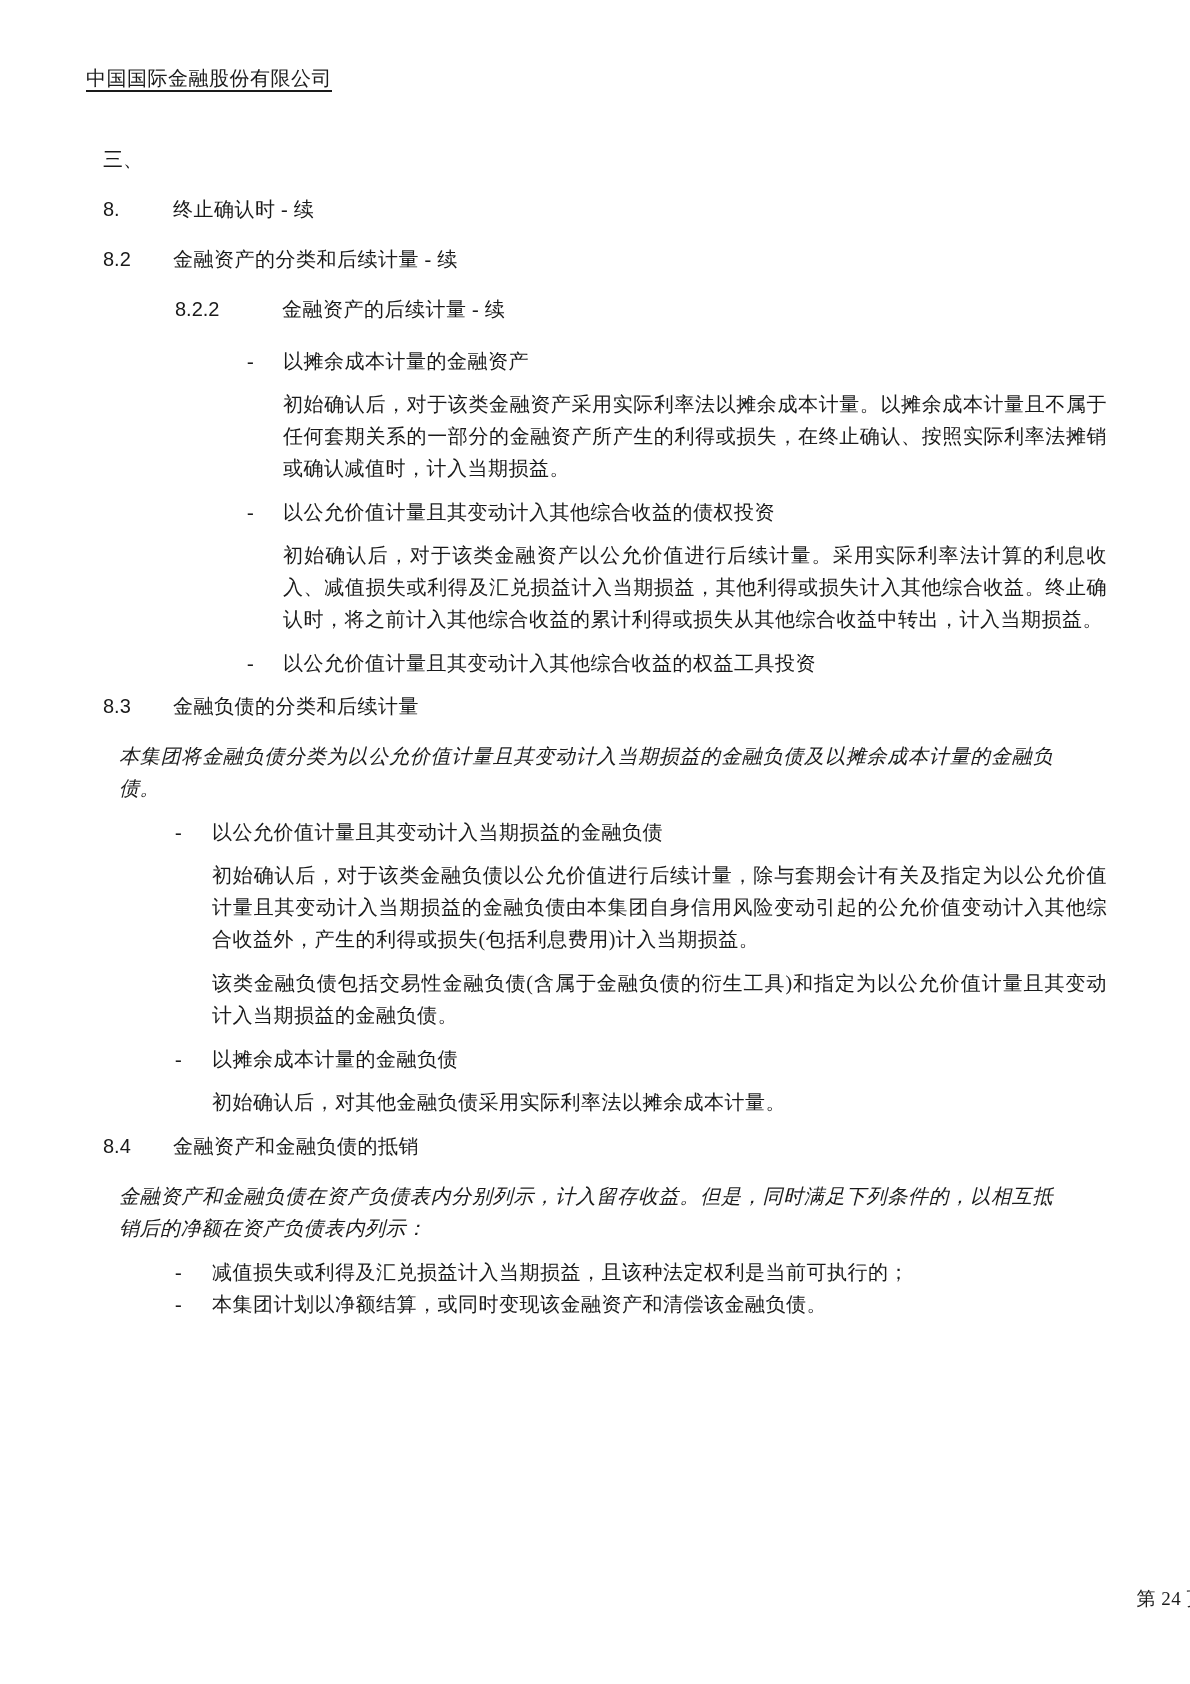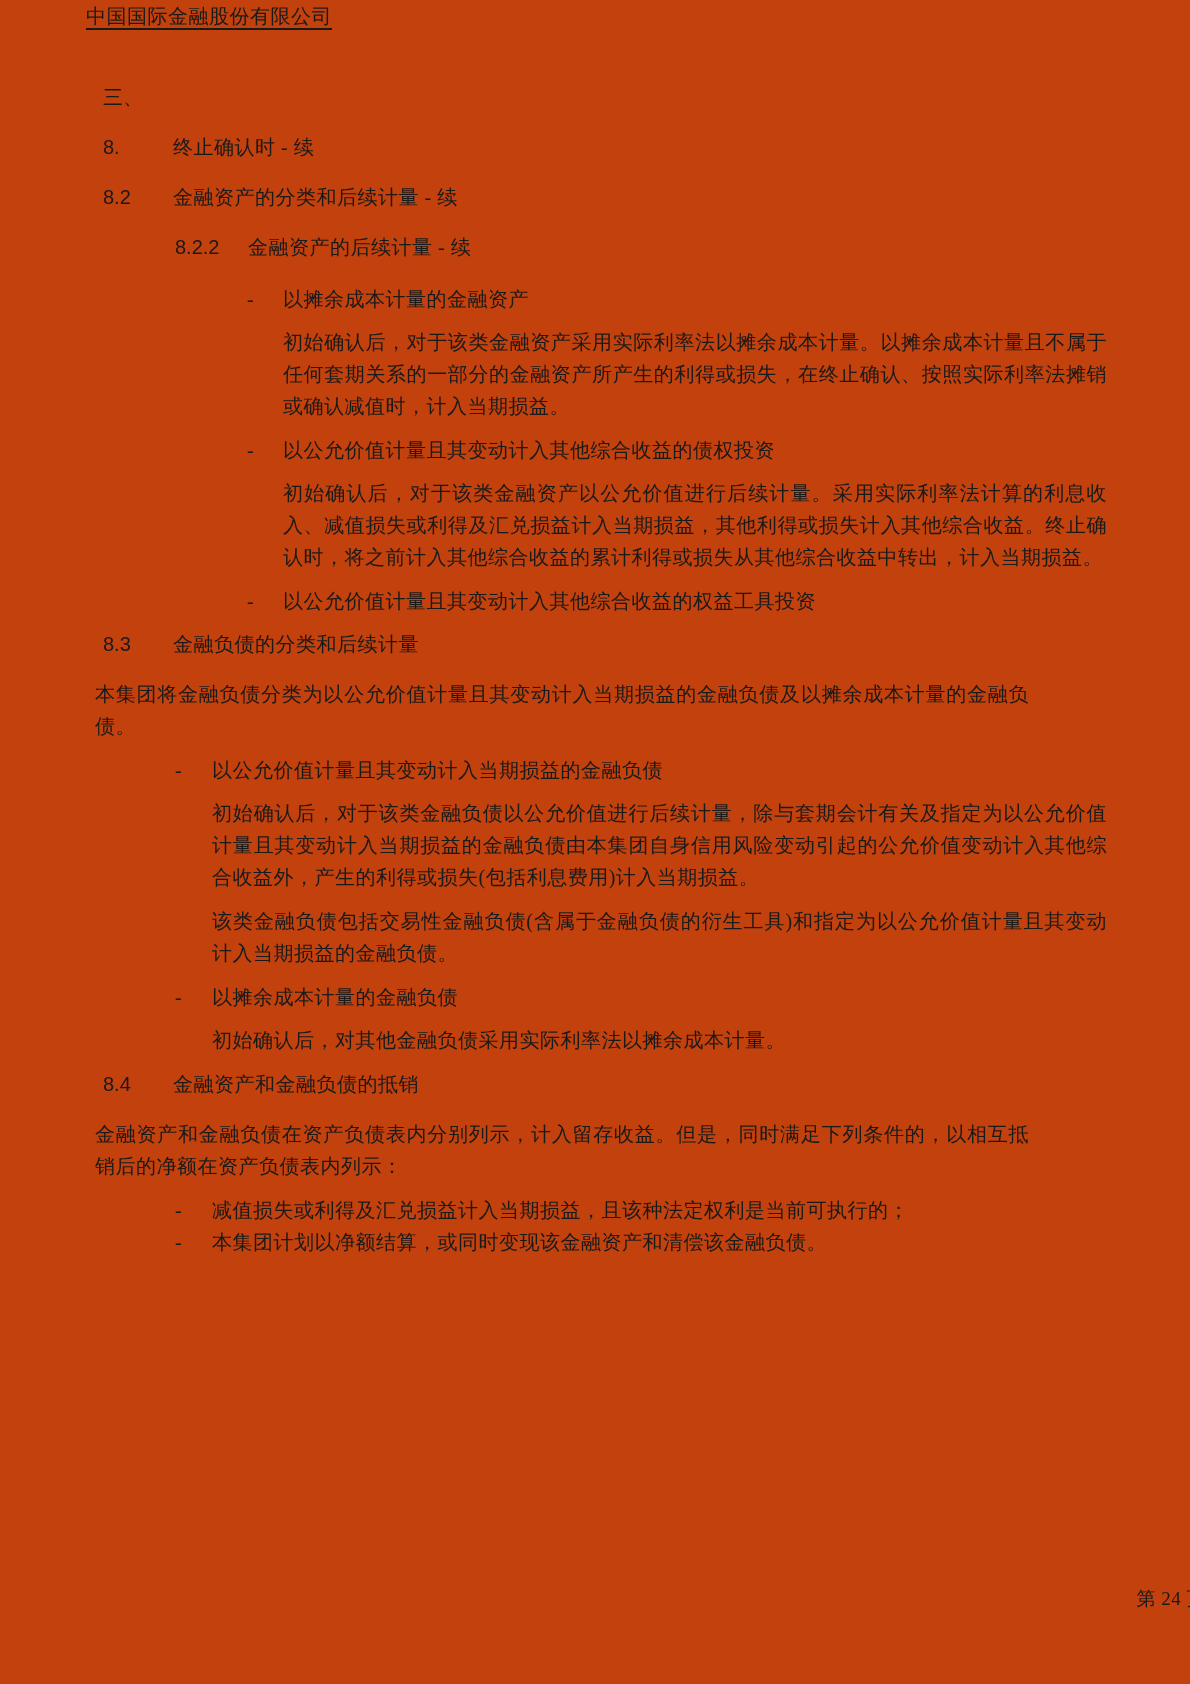--- a/index.html
+++ b/index.html
@@ -1,20 +1,21 @@
 <!DOCTYPE html>
 <html><head>
 <meta charset="utf-8">
 <style>
   html,body{margin:0;padding:0;background:#e8e8e8;}
   .page{
     position:relative;
     width:1190px;height:1684px;
-    background:#c2410c;
+    background:#ffffff;
     box-sizing:border-box;
+    padding-top:62px;
     font-family:"Liberation Serif","DejaVu Serif",serif;
     color:#1a1a1a;
     font-size:20px;
     line-height:32px;
     letter-spacing:0.5px;
     overflow:hidden;
   }
   .company{
     margin-left:86px;
     margin-bottom:49px;
@@ -22,33 +23,33 @@
     text-underline-offset:5px;
   }
   .row{display:flex;}
   .num{
     font-family:"Liberation Sans","DejaVu Sans",sans-serif;
     letter-spacing:0;
     flex:0 0 auto;
   }
   .lvl1{margin-left:103px;margin-bottom:18px;}
   .lvl1 .num{width:70px;}
-  .h822{margin-left:175px;margin-bottom:20px;}
+  .h822{margin-left:175px;margin-bottom:20px;gap:34px;}
   .h822 .num{width:73px;}
   .b822{margin-left:247px;margin-bottom:11px;}
   .b822 .dash{width:36px;flex:0 0 auto;}
   .p822{
     margin-left:283px;margin-bottom:12px;
     width:824px;
     text-align:justify;text-justify:inter-character;
   }
   .p83{
-    margin-left:95px;margin-bottom:12px;
+    margin-left:119px;margin-bottom:12px;
     width:934px;
-    text-align:justify;text-justify:inter-character;
+    text-align:justify;text-justify:inter-character;font-style:italic;
   }
   .b83{margin-left:175px;margin-bottom:11px;}
   .b83 .dash{width:37px;flex:0 0 auto;}
   .p83sub{
     margin-left:212px;margin-bottom:12px;
     width:895px;
     text-align:justify;text-justify:inter-character;
   }
   .b84{margin-left:175px;margin-bottom:0;}
   .b84 .dash{width:37px;flex:0 0 auto;}

